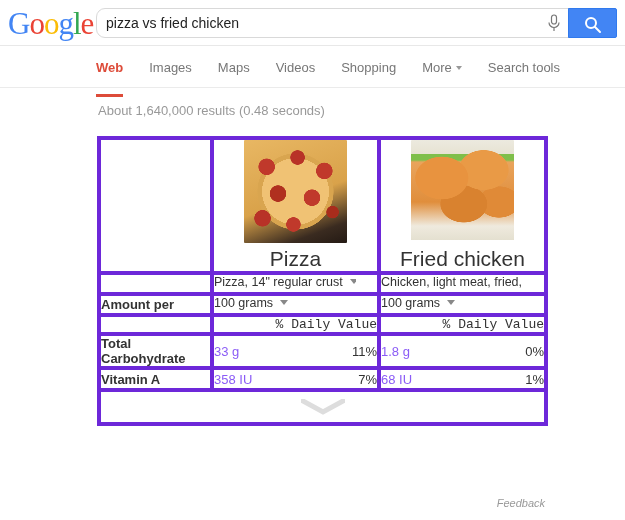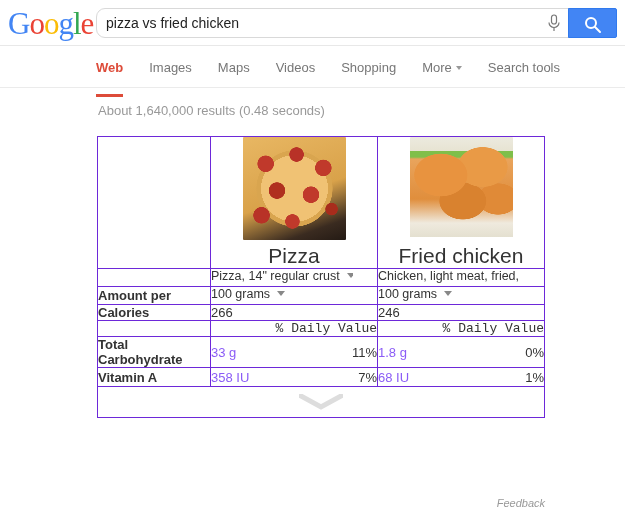--- a/index.html
+++ b/index.html
@@ -158,21 +158,21 @@
     top: 136px;
     width: 448px;
   }
   table.compare {
     border-collapse: collapse;
     width: 448px;
     table-layout: fixed;
     background: #fff;
   }
   table.compare td {
-    border: 1px solid #6d28d9;
+    border: 4px solid #6d28d9;
     vertical-align: middle;
     padding: 0;
     font-size: 13px;
     color: #333;
   }
   .col-label { width: 113px; }
   .col-a { width: 167px; }
   .col-b { width: 167px; }
 
   .cell-pad { padding: 9px 12px; }
@@ -378,25 +378,20 @@
       <tr>
         <td class="row-label">Amount per</td>
         <td class="cell-pad">
           <span class="dropdown"><span>100 grams</span><i class="dd-caret"></i></span>
         </td>
         <td class="cell-pad">
           <span class="dropdown"><span>100 grams</span><i class="dd-caret"></i></span>
         </td>
       </tr>
 
-      <tr>
-        <td class="row-label">Calories</td>
-        <td class="cell-pad">266</td>
-        <td class="cell-pad">246</td>
-      </tr>
 
       <tr>
         <td></td>
         <td class="dv-head">% Daily Value</td>
         <td class="dv-head">% Daily Value</td>
       </tr>
 
       <tr>
         <td class="row-label"><span>Total</span><br><span>Carbohydrate</span></td>
         <td class="nutri-cell">

